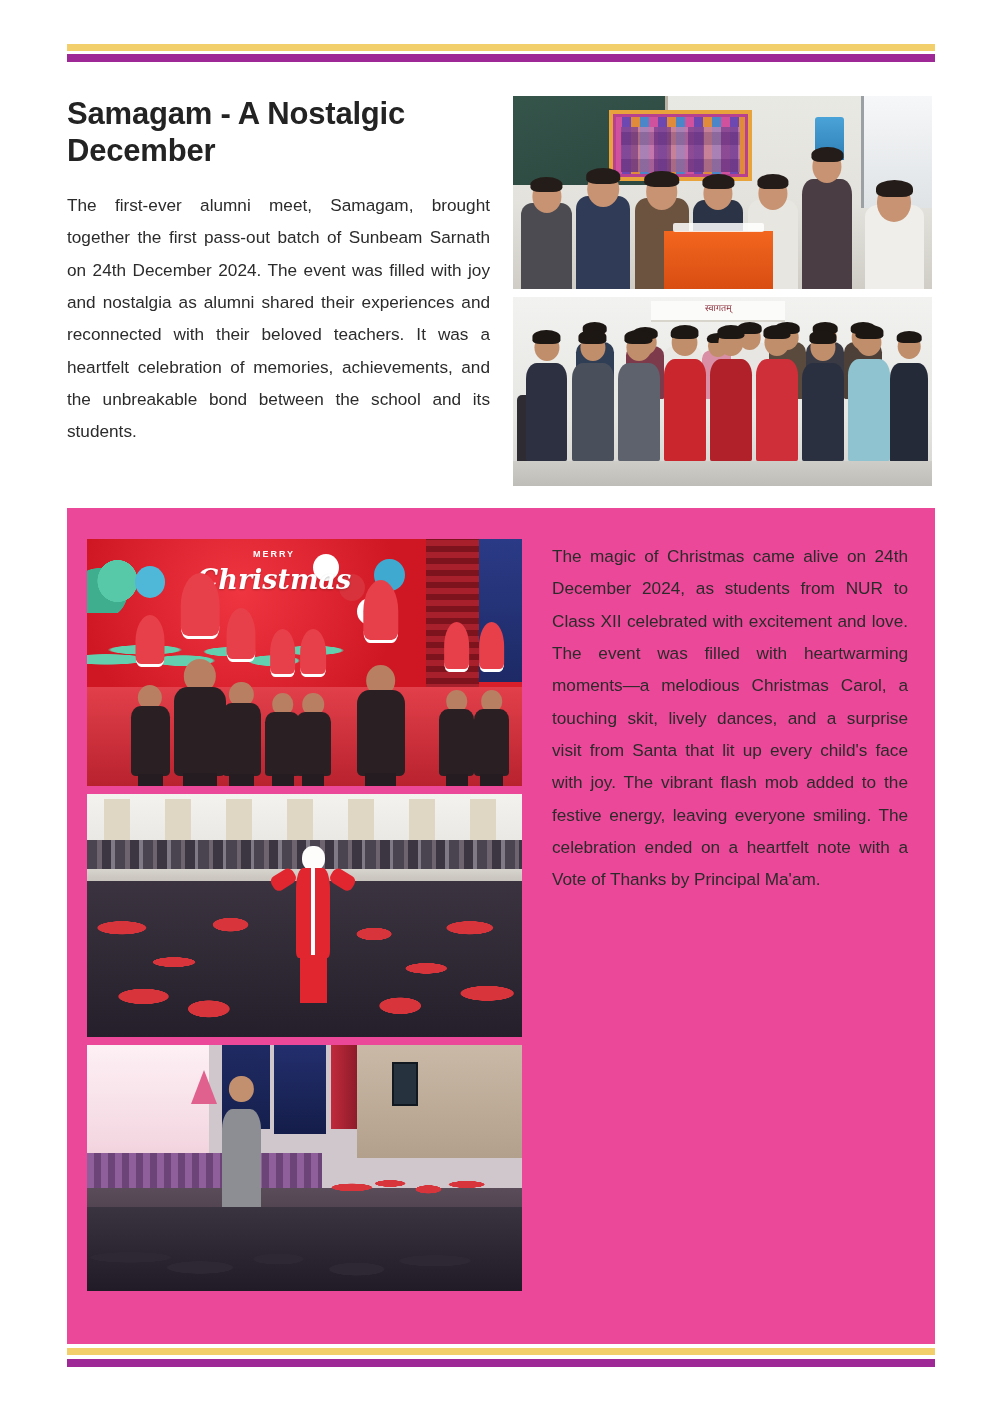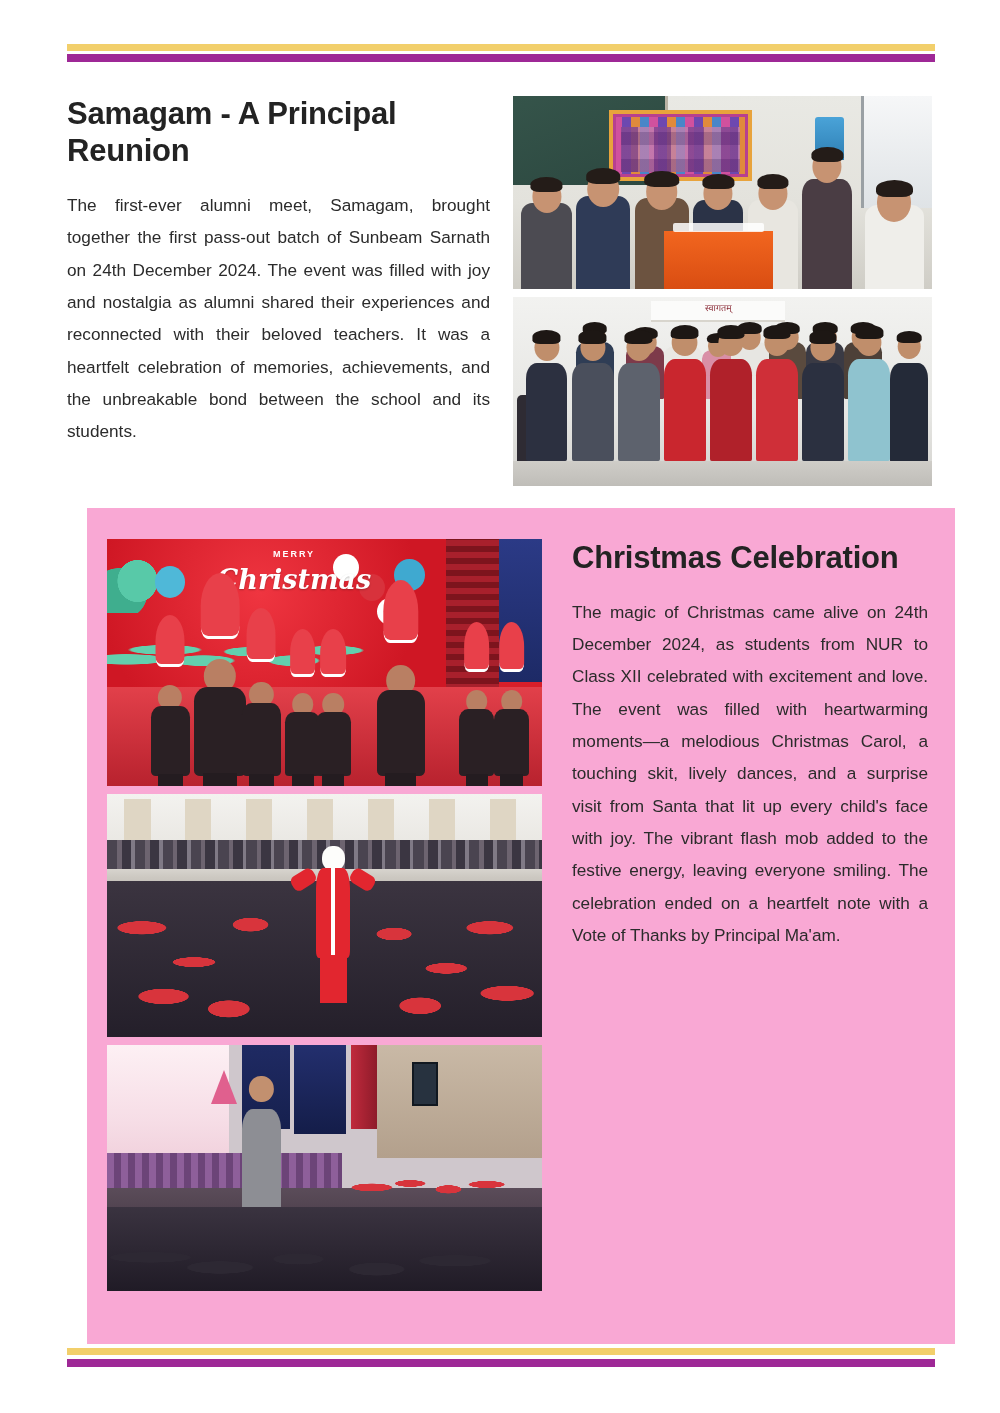--- a/index.html
+++ b/index.html
@@ -68,22 +68,21 @@
     width: 419px;
   }
 
   
   .panel-christmas {
     position: absolute;
     left: 67px;
     top: 508px;
     width: 868px;
     height: 836px;
-    background: #f9a8d4;
-    margin-left: 20px;
+    background: #ec4899;
   }
 
   .christmas-photos {
     position: absolute;
     left: 20px;
     top: 31px;
     width: 435px;
   }
 
   .article-christmas {
@@ -405,21 +404,21 @@
 </style>
 </head>
 <body>
 
 <div class="page">
 
   <div class="rule rule-gold rule-top-gold"></div>
   <div class="rule rule-purple rule-top-purple"></div>
 
   <div class="article-samagam">
-    <div class="heading">Samagam - A Principal Reunion</div>
+    <div class="heading">Samagam - A Nostalgic December</div>
     <div class="body-text">
       <p>The first-ever alumni meet, Samagam, brought together the first pass-out batch of Sunbeam Sarnath on 24th December 2024. The event was filled with joy and nostalgia as alumni shared their experiences and reconnected with their beloved teachers. It was a heartfelt celebration of memories, achievements, and the unbreakable bond between the school and its students.</p>
     </div>
   </div>
 
   <div class="samagam-photos">
 
     <div class="photo ph-samagam-1">
       <div class="photo-inner">
         <div class="sc-wall"></div>
@@ -620,21 +619,20 @@
           <div class="vt-floor"></div>
           <div class="vt-santas"></div>
           <div class="vt-speaker"></div>
           <div class="vt-audience"></div>
         </div>
       </div>
 
     </div>
 
     <div class="article-christmas">
-      <div class="heading">Christmas Celebration</div>
       <div class="body-text">
         <p>The magic of Christmas came alive on 24th December 2024, as students from NUR to Class XII celebrated with excitement and love. The event was filled with heartwarming moments—a melodious Christmas Carol, a touching skit, lively dances, and a surprise visit from Santa that lit up every child's face with joy. The vibrant flash mob added to the festive energy, leaving everyone smiling. The celebration ended on a heartfelt note with a Vote of Thanks by Principal Ma'am.</p>
       </div>
     </div>
 
   </div>
 
   <div class="rule rule-gold rule-bot-gold"></div>
   <div class="rule rule-purple rule-bot-purple"></div>
 

